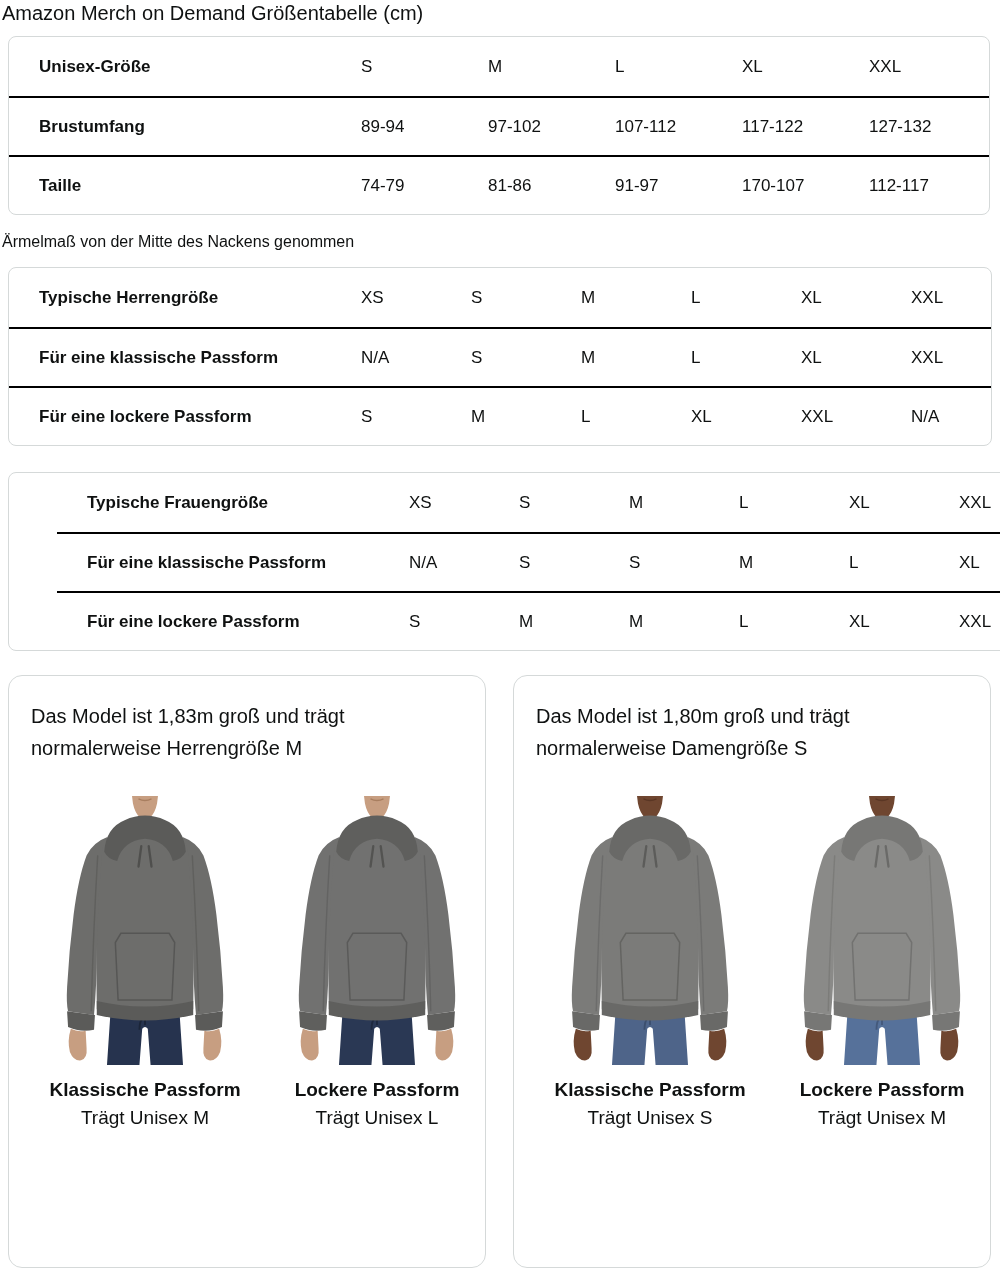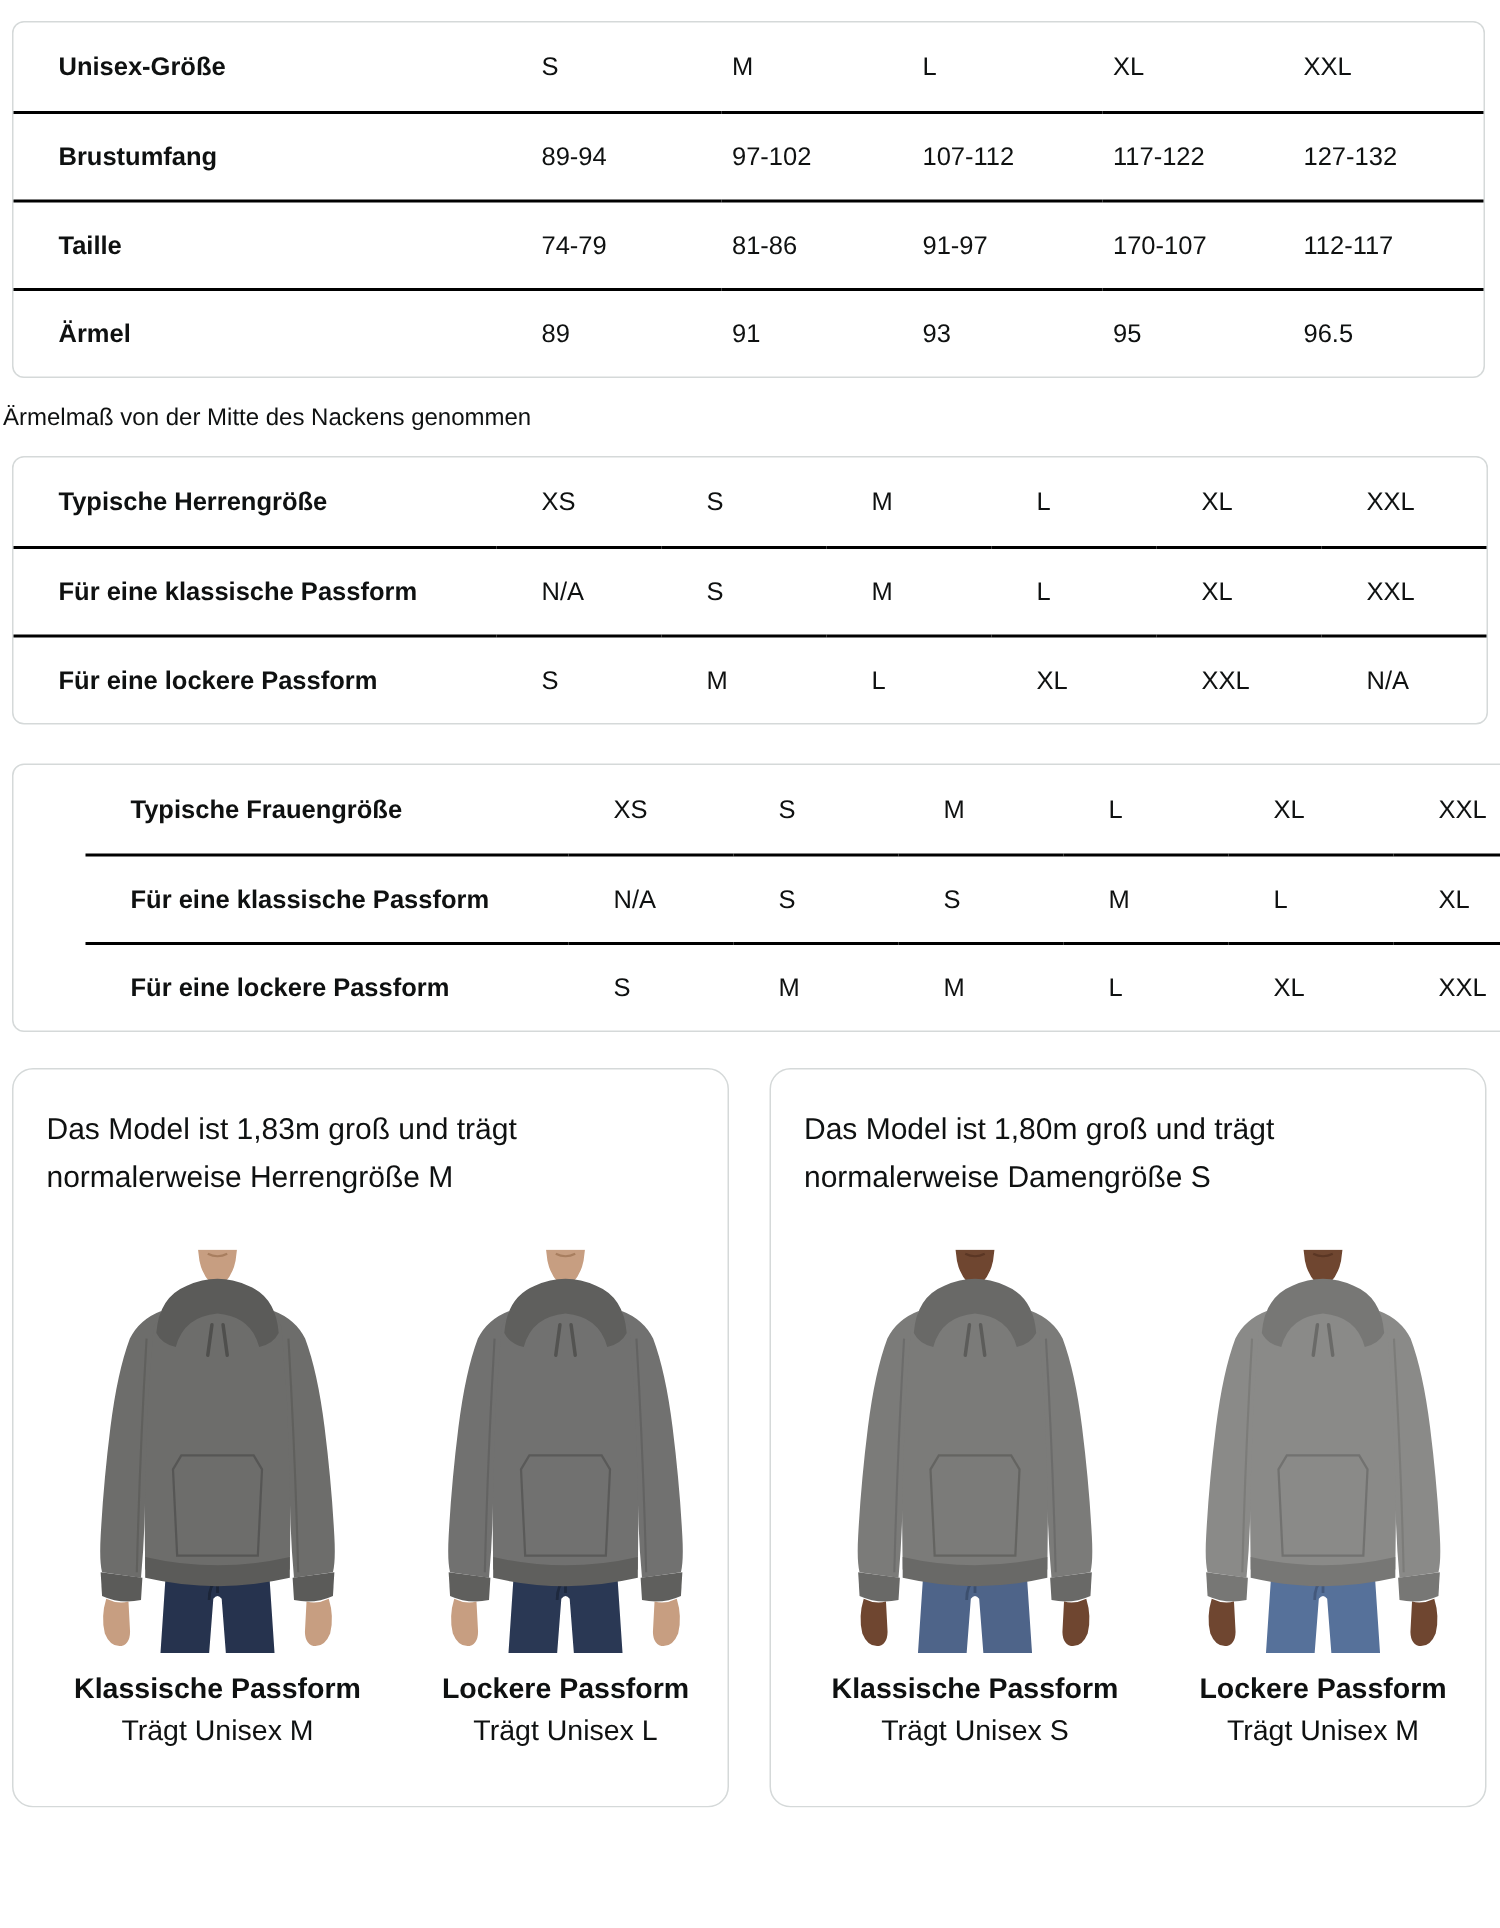--- a/index.html
+++ b/index.html
@@ -50,21 +50,21 @@
     font-size: 20px; font-weight: 400; line-height: 24px;
     margin: 33px 0 0 2px;
   }
 
   
   .cards {
     display: flex; gap: 27px;
     margin: 24px 3px 0 8px;
   }
   .model-card {
-    width: 478px; height: 493px;
+    width: 478px; height: 593px;
     border: 1px solid #D5D9D9; border-radius: 14px;
     padding: 20px 18px 18px 20px;
     background: #fff;
   }
   .card-desc {
     font-size: 20px; line-height: 32px; font-weight: 400;
     margin: 4px 0 0 2px;
   }
   .figures { display: flex; margin-top: 18px; }
   .figures figure { margin: 14px; width: 50%; text-align: center; }
@@ -110,20 +110,21 @@
 
       <path style="fill:var(--hoodie-dark,#5B5B59)" d="M66,60 Q68,34 88,26 Q99,21 110,21 Q121,21 132,26 Q152,34 154,60 Q150,68 140,70 Q134,48 110,46 Q86,48 80,70 Q70,68 66,60 Z"></path>
 
       <path style="fill:none;stroke:var(--line,#4F4F4D);stroke-width:2.5;stroke-linecap:round" d="M106,54 L103,76 M114,54 L117,76"></path>
     </symbol>
   </defs>
 </svg>
 
 <div class="page">
 
+  <h1 class="page-title">Amazon Merch on Demand Größentabelle (cm)</h1>
 
   <table class="chart t5">
     <colgroup>
         <col class="c-lab">
         <col class="c-val">
         <col class="c-val">
         <col class="c-val">
         <col class="c-val">
         <col class="c-val">
       </colgroup>
@@ -145,28 +146,20 @@
         <td class="val">127-132</td>
       </tr>
       <tr>
         <th class="lab">Taille</th>
         <td class="val">74-79</td>
         <td class="val">81-86</td>
         <td class="val">91-97</td>
         <td class="val">170-107</td>
         <td class="val">112-117</td>
       </tr>
-      <tr>
-        <th class="lab">Ärmel</th>
-        <td class="val">89</td>
-        <td class="val">91</td>
-        <td class="val">93</td>
-        <td class="val">95</td>
-        <td class="val">96.5</td>
-      </tr>
     </tbody>
   </table>
 
   <p class="footnote">Ärmelmaß von der Mitte des Nackens genommen</p>
 
 
   <table class="chart t6 mt-sm">
     <colgroup>
         <col class="c-lab">
         <col class="c-val">

